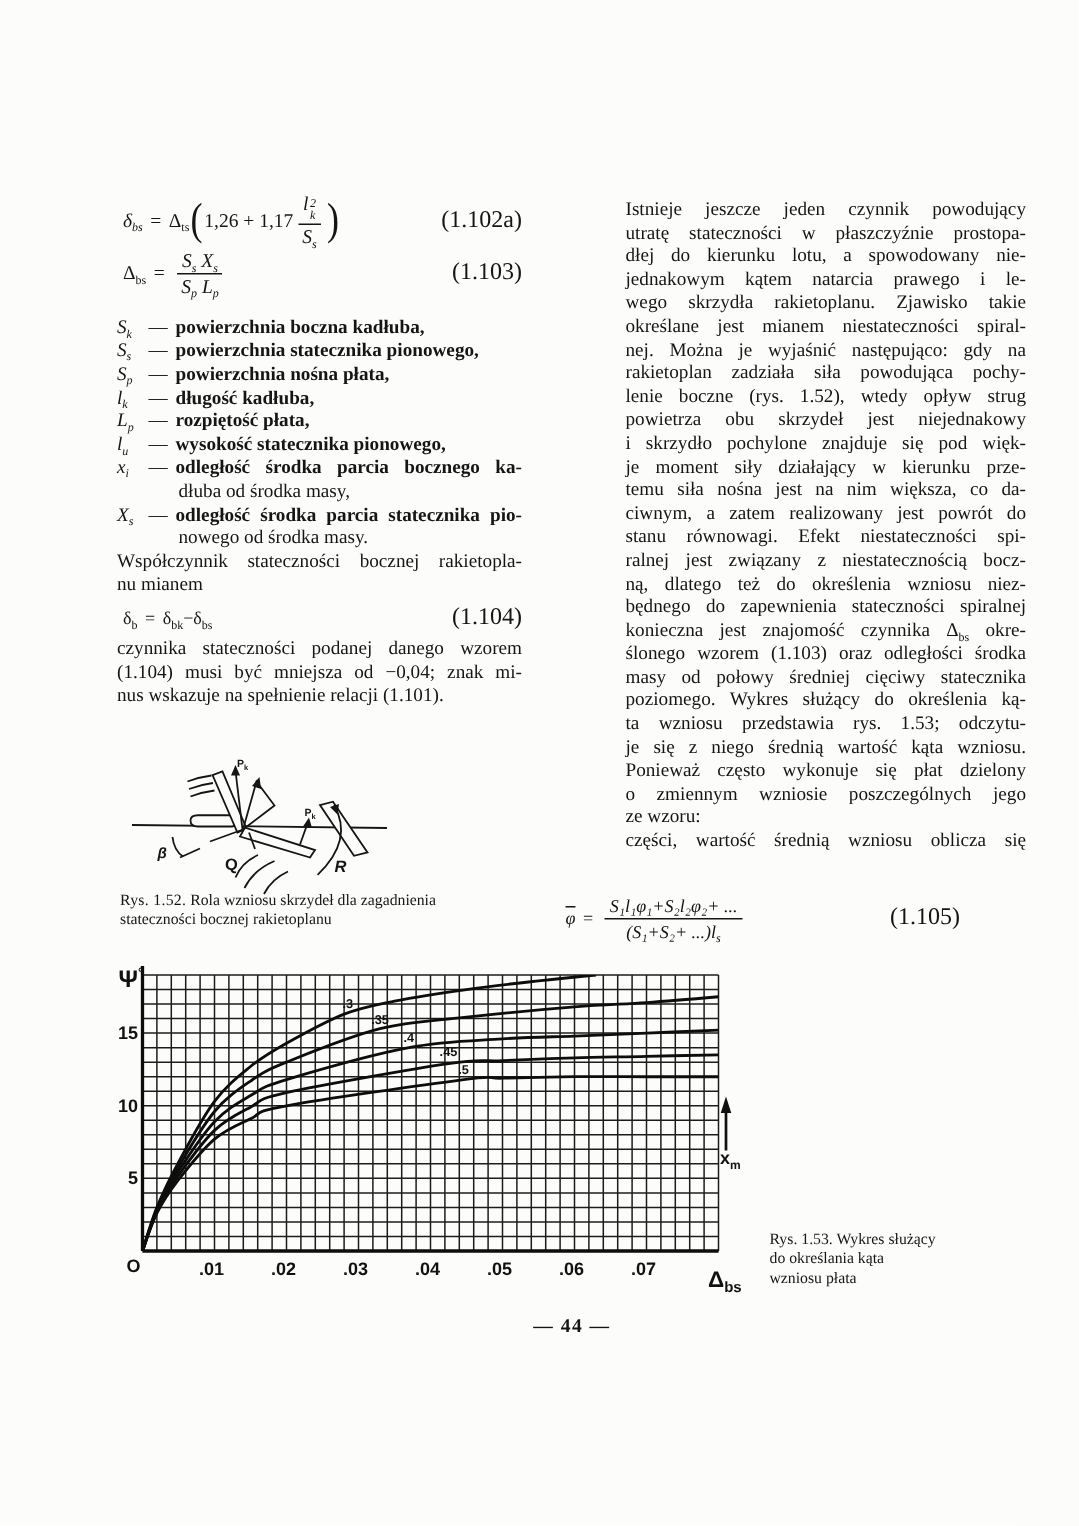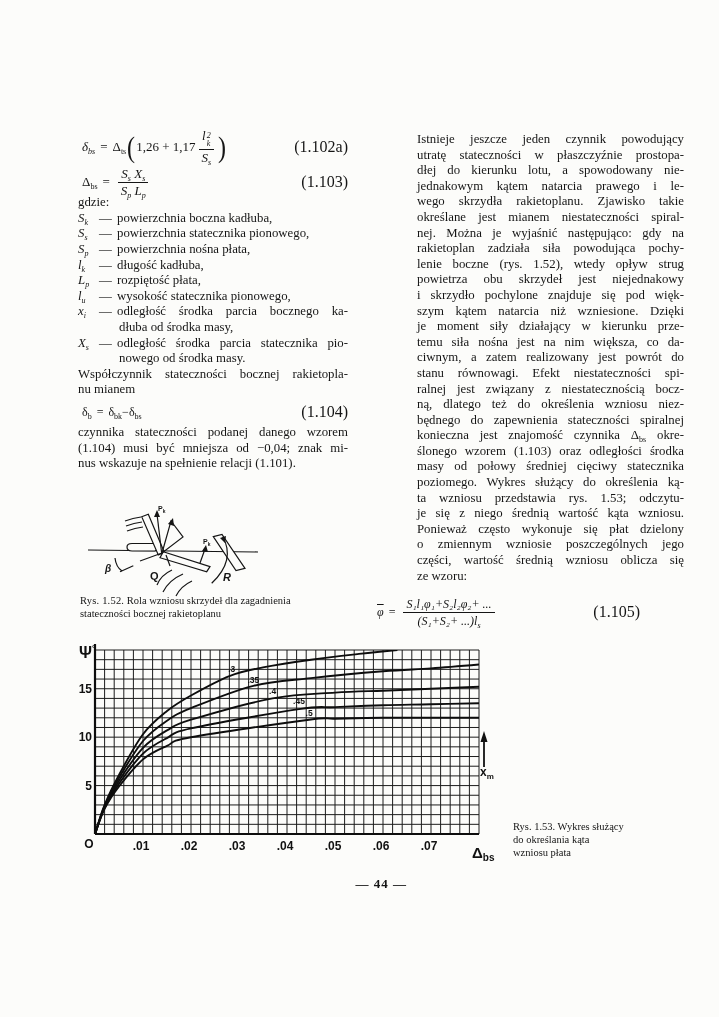--- a/index.html
+++ b/index.html
@@ -18,21 +18,21 @@
   .frac .fn{border-bottom:1px solid #151515;padding:0 3px 1px 3px;line-height:14px;}
   .frac .fd{padding:1px 3px 0 3px;line-height:14px;}
   .paren{font-size:30px;line-height:30px;font-weight:normal;transform:scaleX(0.8);display:inline-block;}
   .gap{display:inline-block;width:5px;}
   .supsub{display:inline-flex;flex-direction:column;font-size:8px;line-height:8px;vertical-align:2px;margin-left:1px;}
   .ovl{text-decoration:overline;font-style:italic;}
   
   .def-line{display:flex;}
   .def-line .sym{width:21px;flex:none;text-align:right;}
   .def-line .dash{width:18px;flex:none;text-align:left;}
-  .def-line .dtext{flex:1;text-align:justify;text-align-last:left;}
+  .def-line .dtext{flex:1;text-align:justify;text-align-last:left;font-weight:bold;}
   .def-line .dtext.full{text-align-last:justify;}
   .def-cont{padding-left:41px;}
   
   .caption{font-size:10.5px;line-height:12.8px;white-space:nowrap;}
   .caption .rys{letter-spacing:0.2px;text-align:right;}
   .pagenum{font-size:13px;font-weight:bold;letter-spacing:1px;}
   
   #chart-svg .gl{stroke:#1c1c1c;stroke-width:1;}
   #chart-svg .ax{stroke:#0d0d0d;stroke-width:2.2;}
   #chart-svg .curve{fill:none;stroke:#0d0d0d;stroke-width:1.9;}
@@ -74,21 +74,20 @@
       <span class="gap"></span>
         <span>=</span>
         <span class="gap"></span>
       <span class="frac">
         <span class="fn it"><span>S</span><sub>s</sub> <span>X</span><sub>s</sub></span>
         <span class="fd it"><span>S</span><sub>p</sub> <span>L</span><sub>p</sub></span>
       </span>
       <span class="num-label">(1.103)</span>
     </div>
 
-    <div class="abs line last" style="left:0;top:195px;width:270px;">gdzie:</div>
 
     <div class="abs" style="left:0;top:210.8px;width:270px;">
       <div class="line def-line">
         <span class="sym it"><span>S</span><sub>k</sub></span>
         <span class="dash">—</span>
         <span class="dtext">powierzchnia boczna kadłuba,</span>
       </div>
       <div class="line def-line">
         <span class="sym it"><span>S</span><sub>s</sub></span>
         <span class="dash">—</span>
@@ -192,38 +191,37 @@
     <div class="line">utratę stateczności w płaszczyźnie prostopa-</div>
     <div class="line">dłej do kierunku lotu, a spowodowany nie-</div>
     <div class="line">jednakowym kątem natarcia prawego i le-</div>
     <div class="line">wego skrzydła rakietoplanu. Zjawisko takie</div>
     <div class="line">określane jest mianem niestateczności spiral-</div>
     <div class="line">nej. Można je wyjaśnić następująco: gdy na</div>
     <div class="line">rakietoplan zadziała siła powodująca pochy-</div>
     <div class="line">lenie boczne (rys. 1.52), wtedy opływ strug</div>
     <div class="line">powietrza obu skrzydeł jest niejednakowy</div>
     <div class="line">i skrzydło pochylone znajduje się pod więk-</div>
-    <div class="line">szym kątem natarcia niż wzniesione. Dzięki</div>
     <div class="line">je moment siły działający w kierunku prze-</div>
     <div class="line">temu siła nośna jest na nim większa, co da-</div>
     <div class="line">ciwnym, a zatem realizowany jest powrót do</div>
     <div class="line">stanu równowagi. Efekt niestateczności spi-</div>
     <div class="line">ralnej jest związany z niestatecznością bocz-</div>
     <div class="line">ną, dlatego też do określenia wzniosu niez-</div>
     <div class="line">będnego do zapewnienia stateczności spiralnej</div>
     <div class="line"><span>konieczna jest znajomość czynnika </span><span><span>Δ</span><sub>bs</sub></span><span> okre-</span></div>
     <div class="line">ślonego wzorem (1.103) oraz odległości środka</div>
     <div class="line">masy od połowy średniej cięciwy statecznika</div>
     <div class="line">poziomego. Wykres służący do określenia ką-</div>
     <div class="line">ta wzniosu przedstawia rys. 1.53; odczytu-</div>
     <div class="line">je się z niego średnią wartość kąta wzniosu.</div>
     <div class="line">Ponieważ często wykonuje się płat dzielony</div>
     <div class="line">o zmiennym wzniosie poszczególnych jego</div>
+    <div class="line last">ze wzoru:</div>
     <div class="line">części, wartość średnią wzniosu oblicza się</div>
-    <div class="line last">ze wzoru:</div>
   </div>
 
   <div class="eq" style="left:377px;top:596px;width:263px;height:32px;font-size:12px;">
     <span class="ovl">φ</span>
     <span class="gap"></span>
       <span>=</span>
       <span class="gap"></span>
     <span class="frac">
       <span class="fn it">S₁l₁φ₁+S₂l₂φ₂+ ...</span>
       <span class="fd it"><span>(S₁+S₂+ ...)l</span><sub>s</sub></span>

